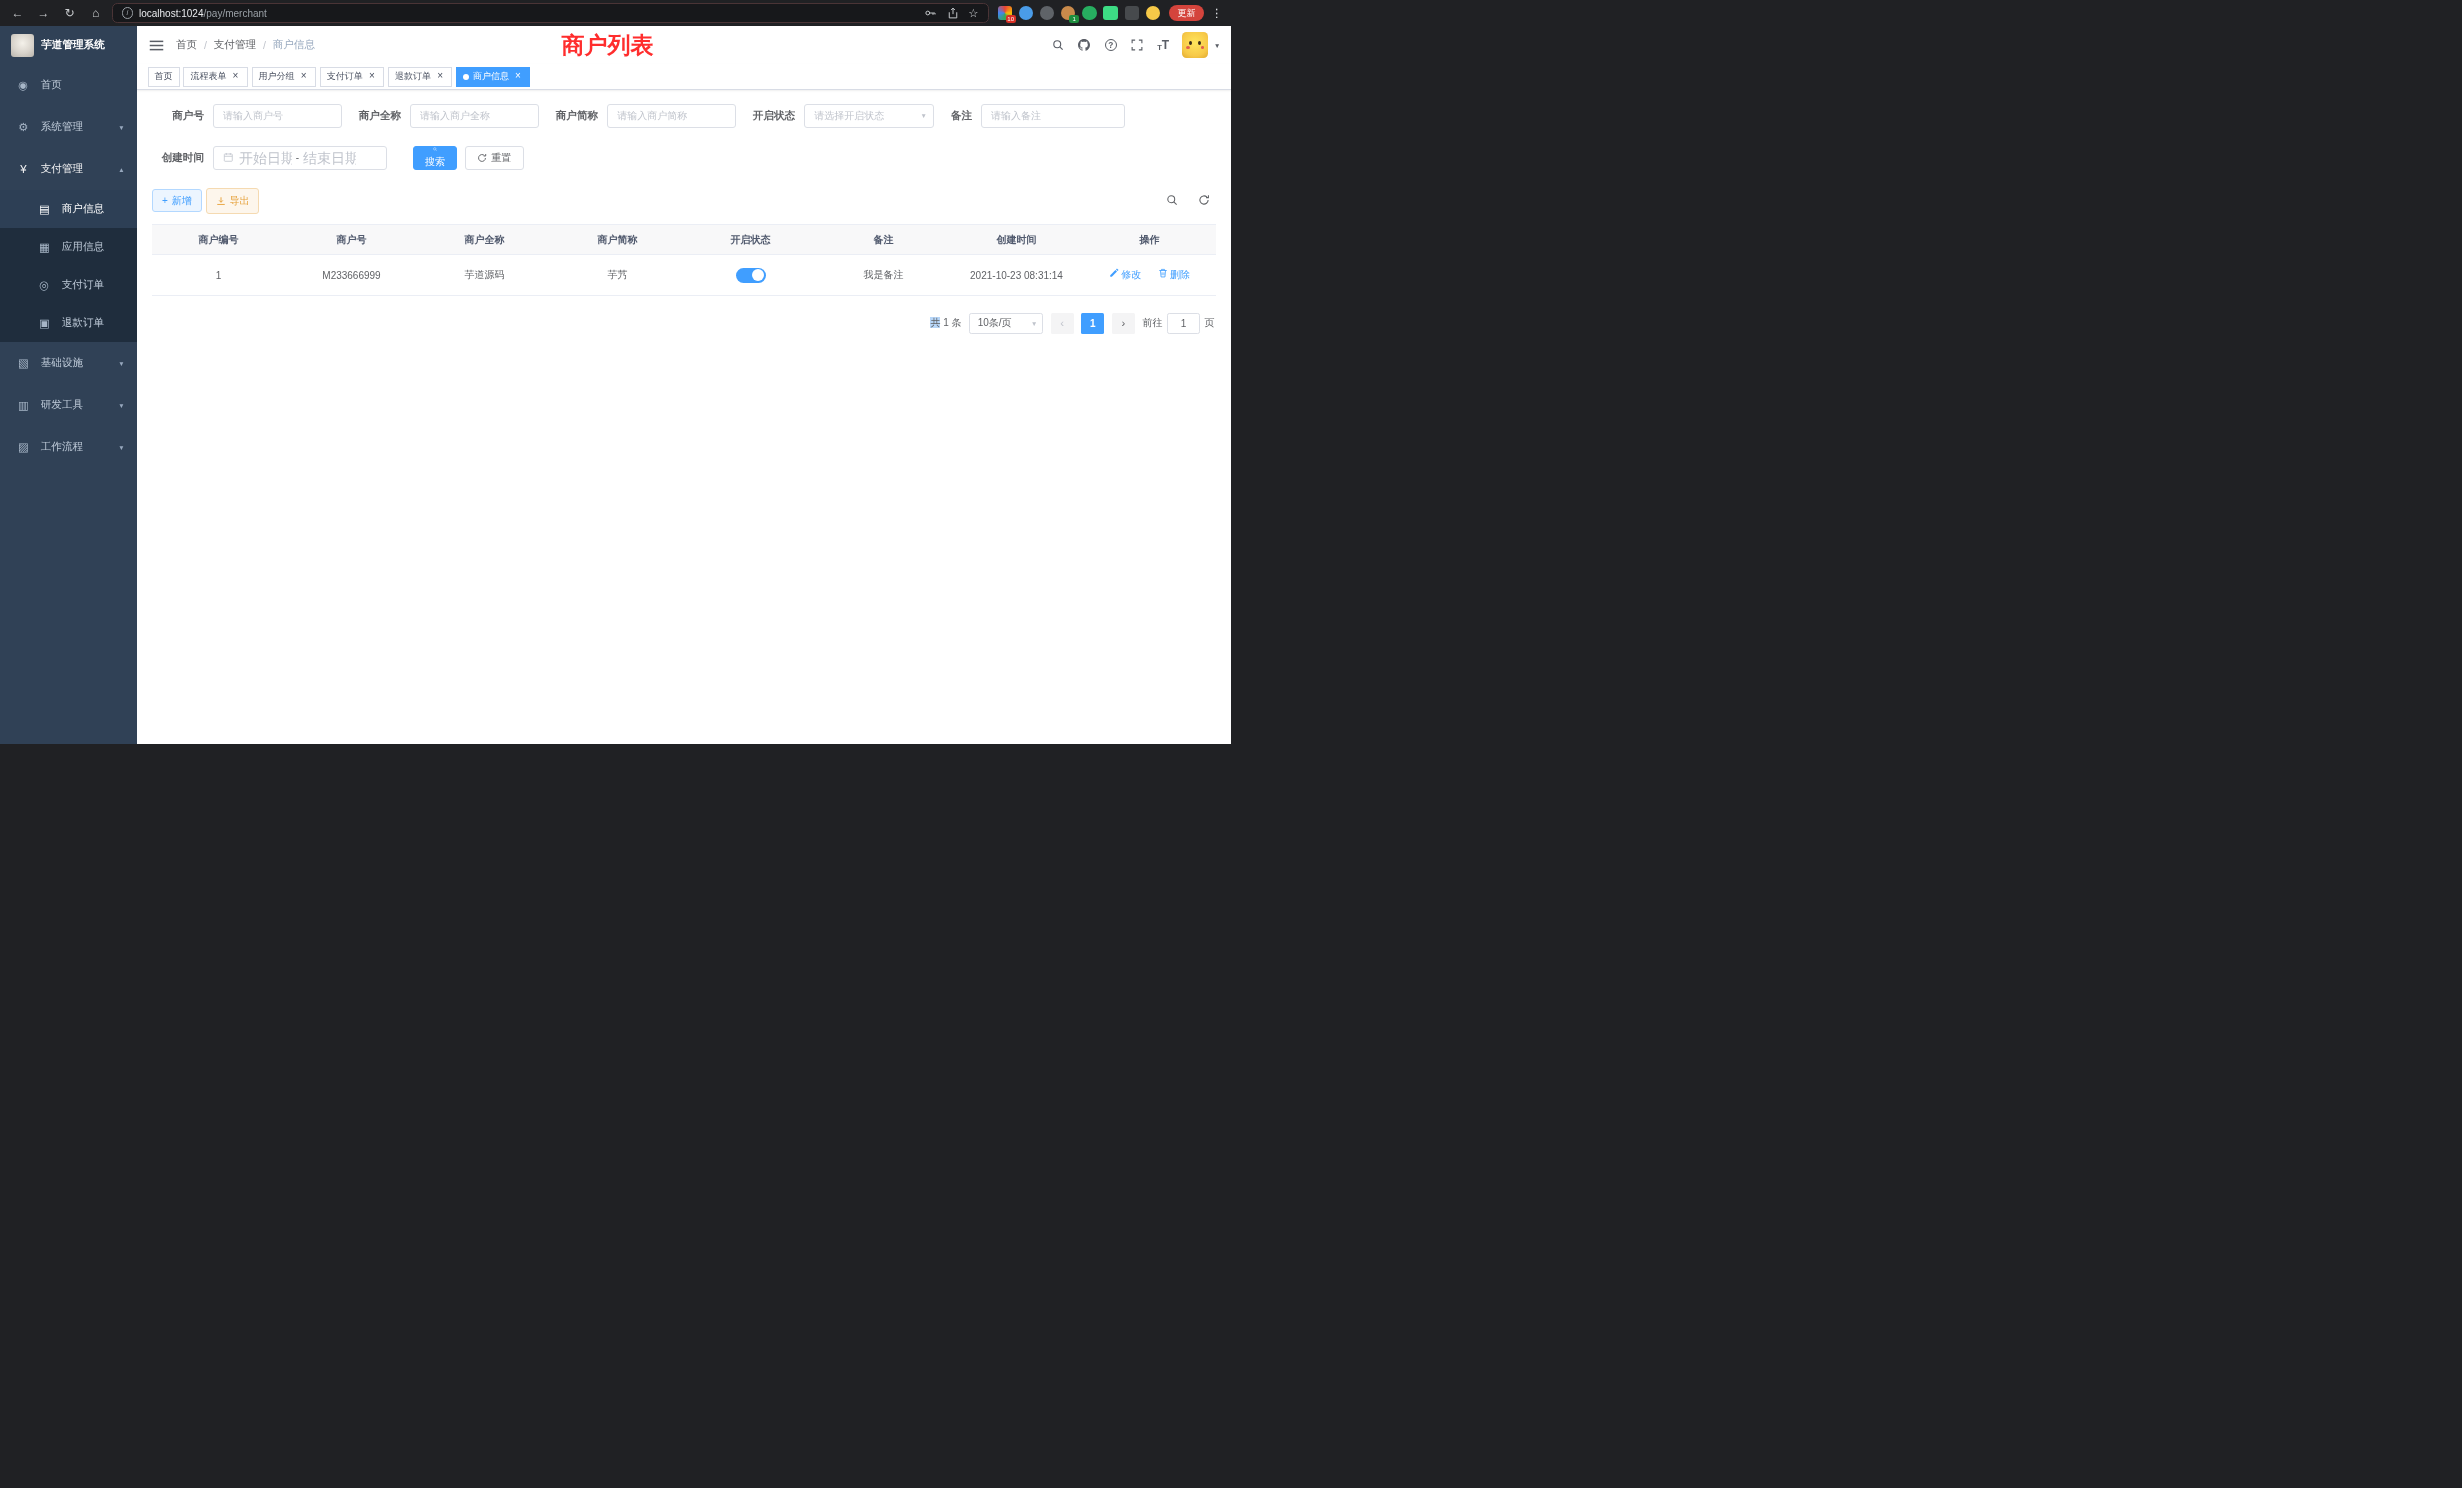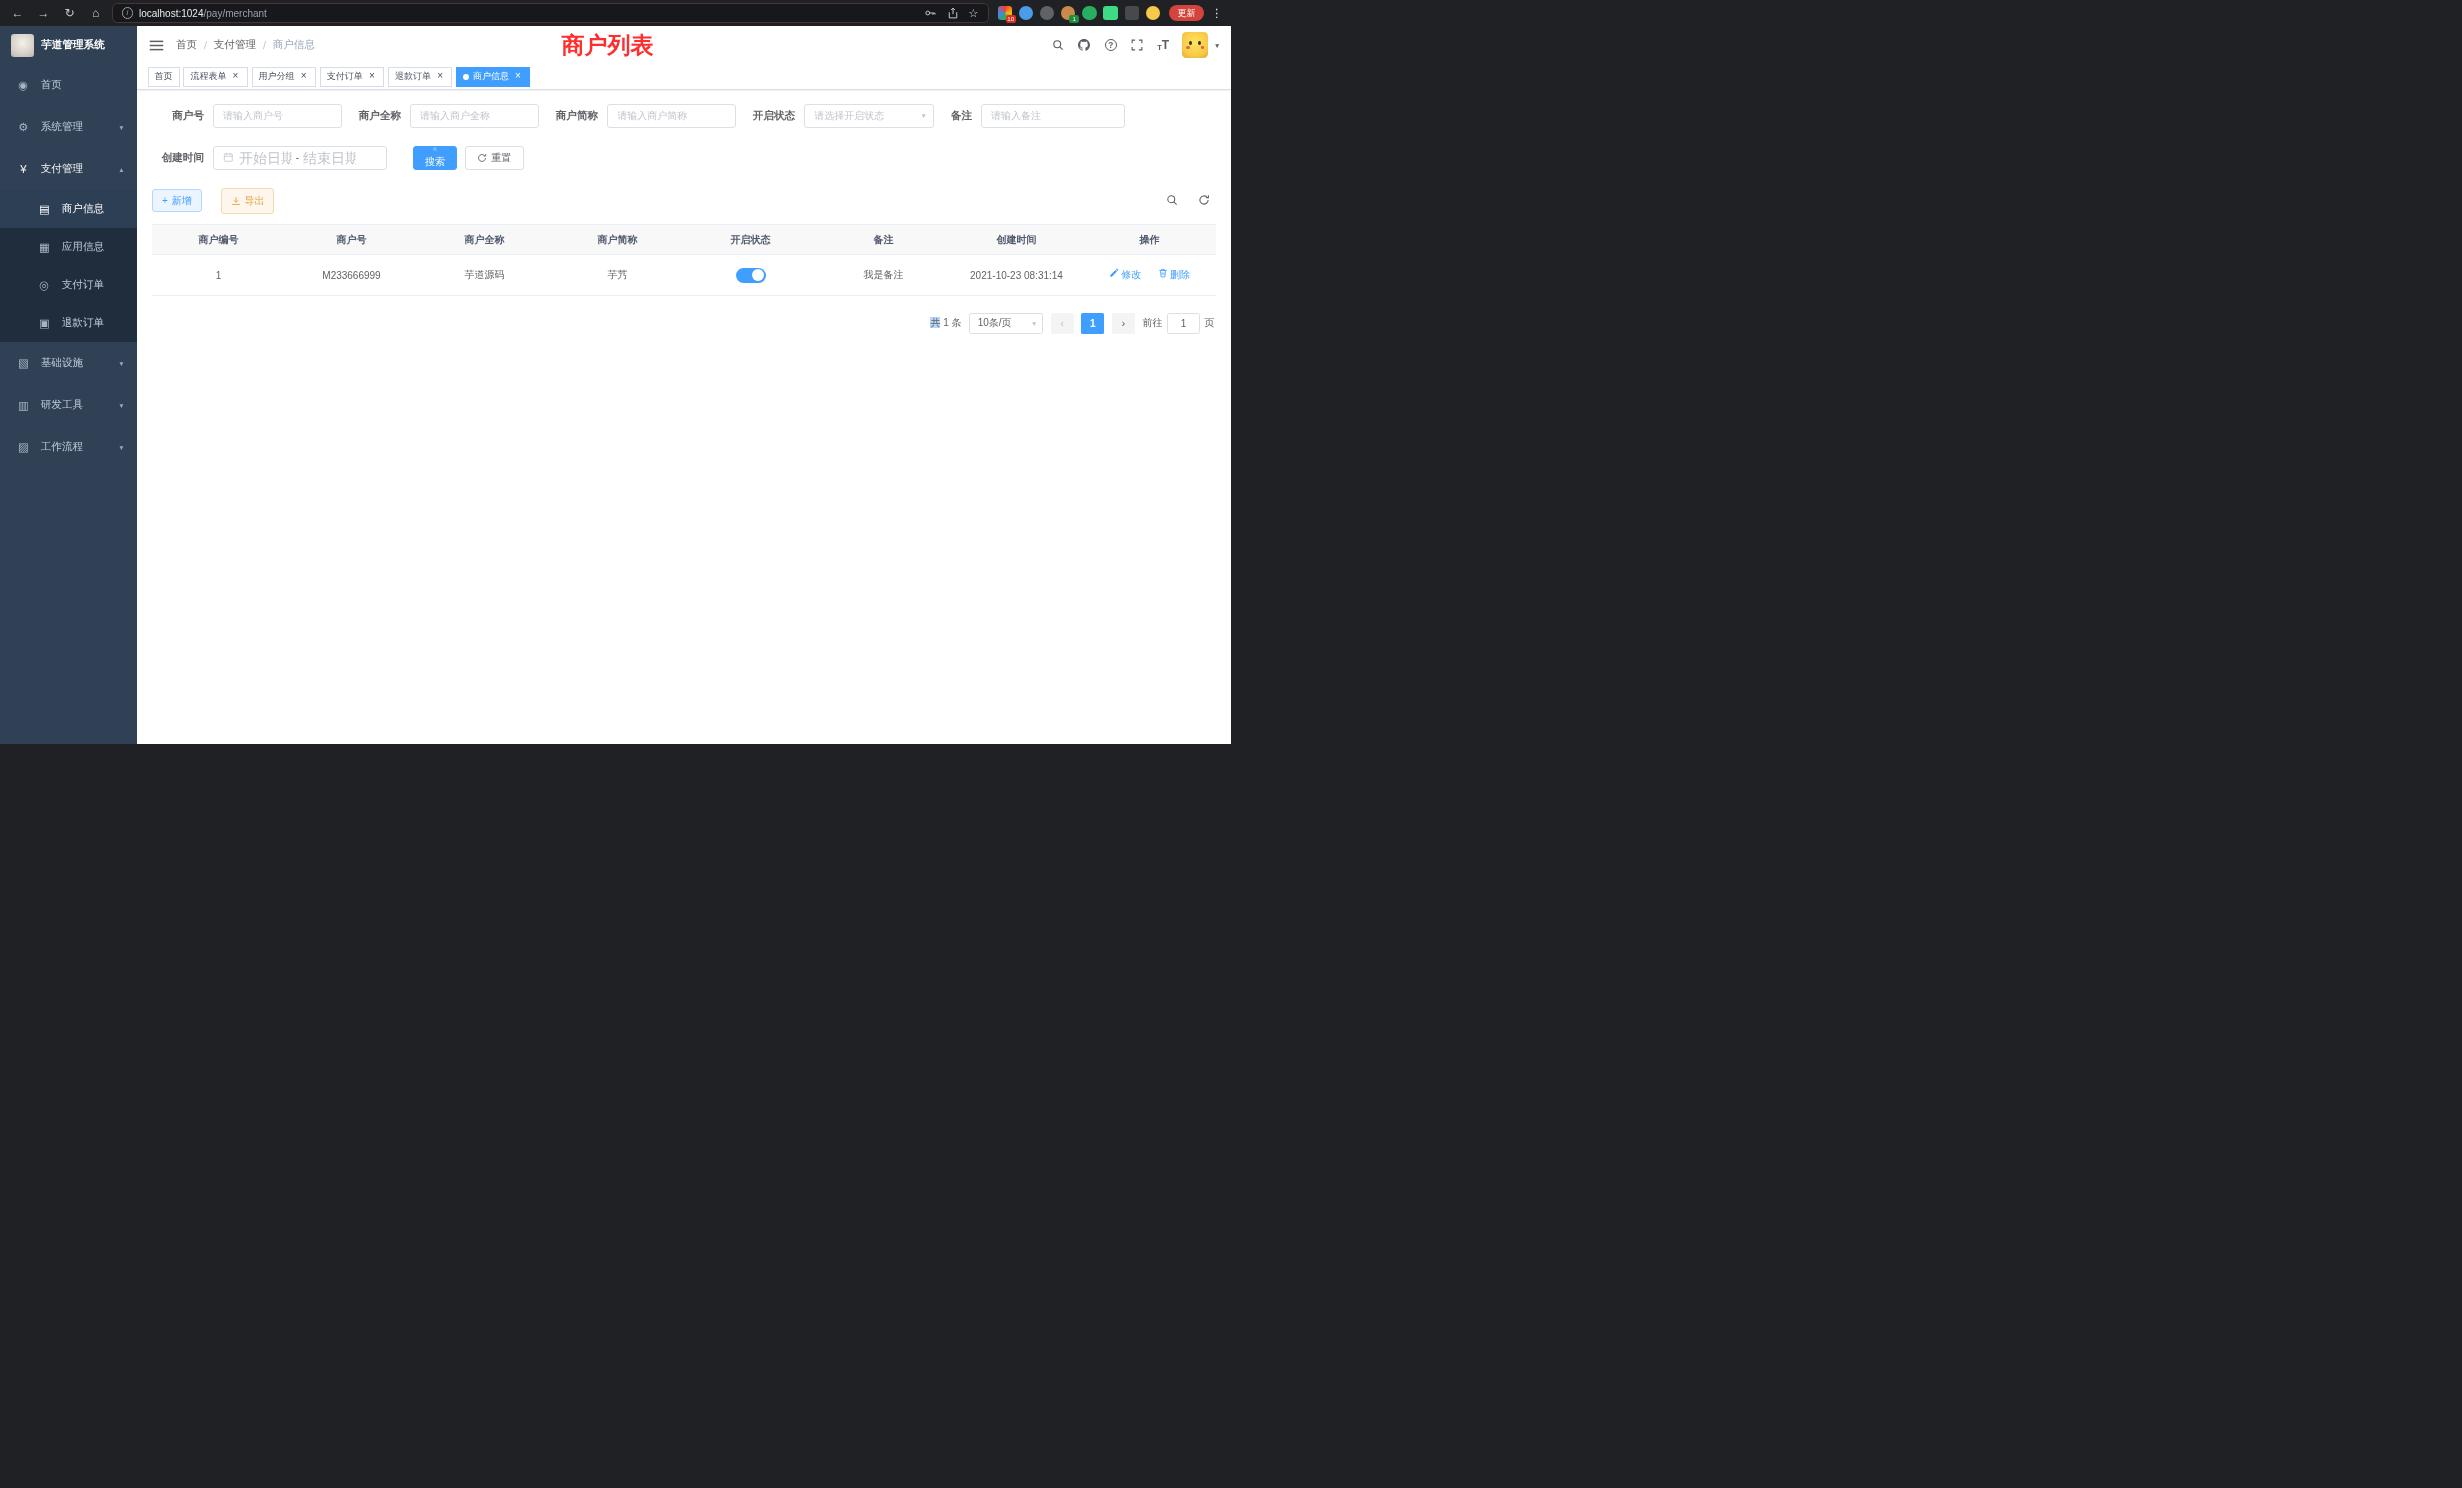--- a/index.html
+++ b/index.html
@@ -116,21 +116,21 @@
                padding:0 7.6px; width:174px; gap:3.8px; background:#fff; color:#c0c4cc; }
   .daterange input { border:none; outline:none; width:53px; font-size:14px; color:#606266; text-align:center; background:transparent; }
   .daterange input::placeholder { color:#c0c4cc; }
   .range-sep { color:#606266; font-size:10px; }
 
   .btn { height:24px; display:inline-flex; align-items:center; gap:3.8px; padding:0 11.4px; border-radius:3px;
          font-size:10px; cursor:pointer; border:0.8px solid transparent; white-space:nowrap; }
   .btn-primary { background:#409eff; border-color:#409eff; color:#fff; margin-left:9px;flex-direction:column; }
   .btn-plain { background:#fff; border-color:#dcdfe6; color:#606266; margin-left:7.6px; }
   .btn-add { background:#ecf5ff; border-color:#b3d8ff; color:#409eff; height:23px; padding:0 9px; }
-  .btn-export { background:#fdf6ec; border-color:#f5dab1; color:#e6a23c; height:23px; padding:12px 9px; margin-left:19px; }
+  .btn-export { background:#fdf6ec; border-color:#f5dab1; color:#e6a23c; height:23px; padding:12px 9px; margin-left:4px; }
 
   .toolbar-row { display:flex; align-items:center; margin:0 0 10.6px; }
   .toolbar-right { margin-left:auto; display:flex; align-items:center; gap:18px; color:#606266; padding-right:4.5px; }
   .util-icon { width:13.6px; height:13.6px; cursor:pointer; }
 
   table { width:100%; border-collapse:collapse; table-layout:fixed; }
   thead th { background:#f8f8f9; color:#515a6e; font-size:10px; font-weight:700; height:30px;
              border-bottom:0.8px solid #ebeef5; border-top:0.8px solid #ebeef5; text-align:center; }
   tbody td { height:41px; font-size:10px; color:#606266; border-bottom:0.8px solid #ebeef5; text-align:center; }
   .switch { display:inline-block; width:30px; height:15px; border-radius:7.6px; background:#409eff; position:relative; cursor:pointer; vertical-align:middle; }

